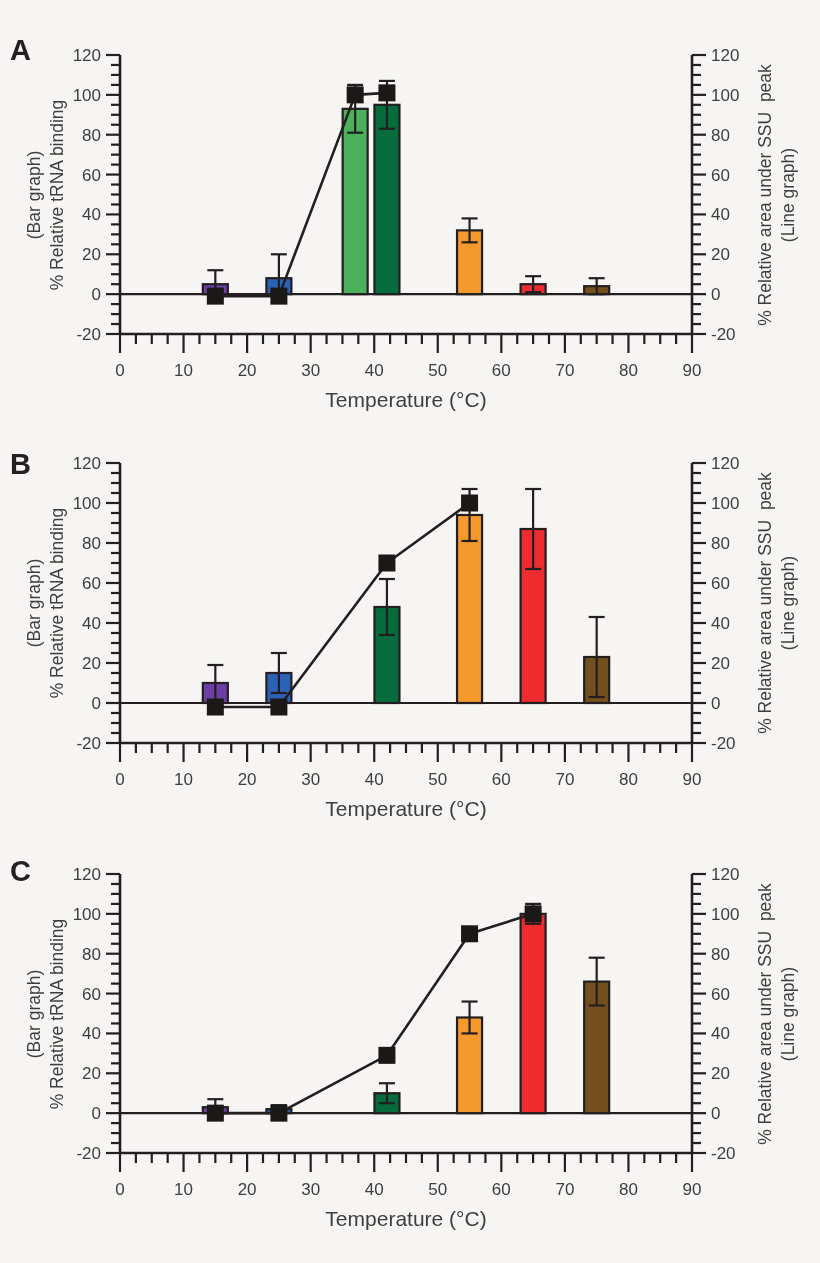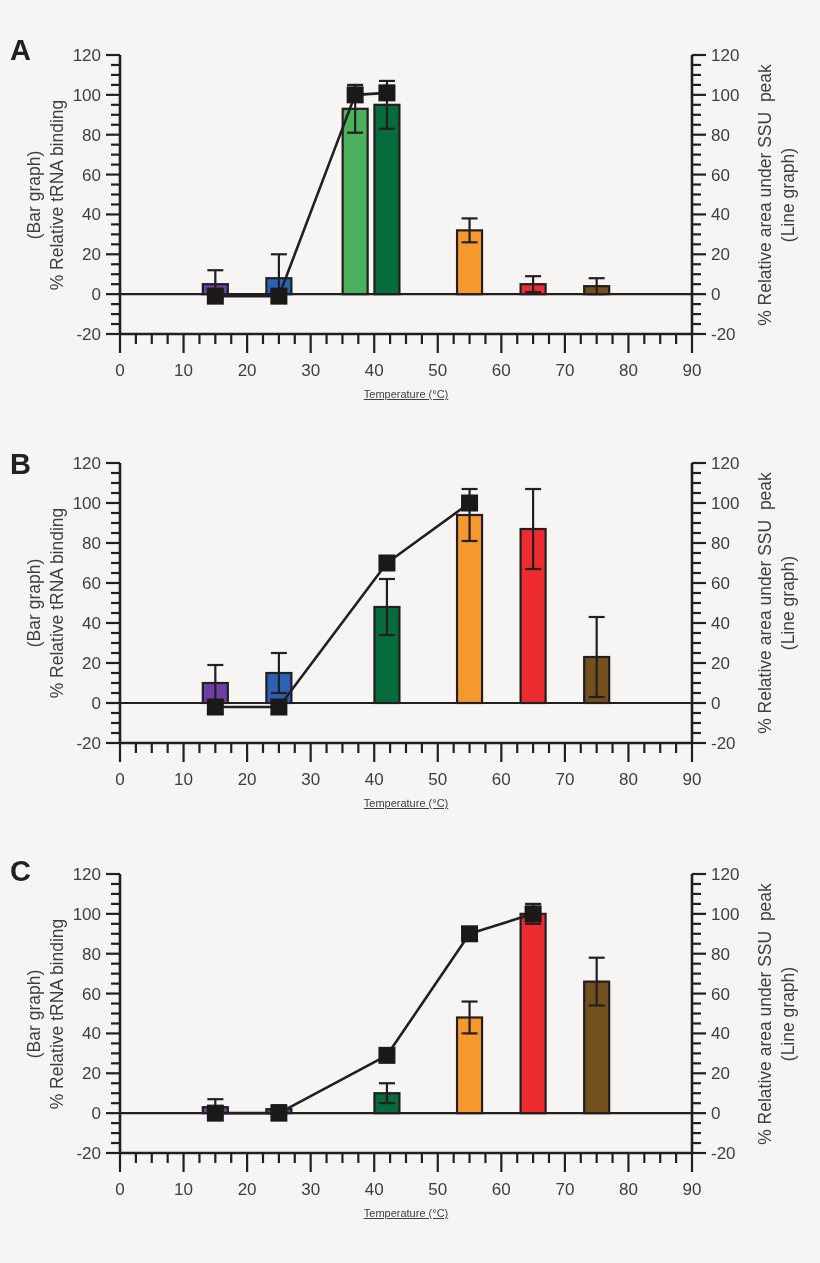--- a/index.html
+++ b/index.html
@@ -3,21 +3,21 @@
 <meta charset="utf-8">
 <style>
   html,body{margin:0;padding:0;}
   body{font-family:"Liberation Sans", sans-serif; background:#ffffff;}
   #figure{position:relative; width:820px; height:1263px; background:#F6F5F3; overflow:hidden;}
   .panel{position:relative; width:820px;}
   .panel svg{position:absolute; left:0; top:0;}
   .pletter{position:absolute; left:10px; font-weight:bold; font-size:29px; color:#242021; letter-spacing:0;}
   .vtitle{position:absolute; text-align:center; font-size:17.5px; line-height:23px; color:#3E3E3E;
           transform:translate(-50%,-50%) rotate(-90deg); white-space:pre;}
-  .xtitle{position:absolute; transform:translateX(-50%); font-size:11px; color:#3E3E3E; white-space:pre;text-decoration:underline;}
+  .xtitle{position:absolute; transform:translateX(-50%); font-size:21px; color:#3E3E3E; white-space:pre;}
 </style>
 </head>
 <body>
 
 <div id="figure">
 
   <section class="panel" style="height:420px">
     <svg id="chart-0" width="820" height="420">
         <line x1="120" y1="55" x2="120" y2="334" stroke="#231F20" stroke-width="2.6"></line>
         <line x1="692" y1="55" x2="692" y2="334" stroke="#231F20" stroke-width="2.6"></line>

